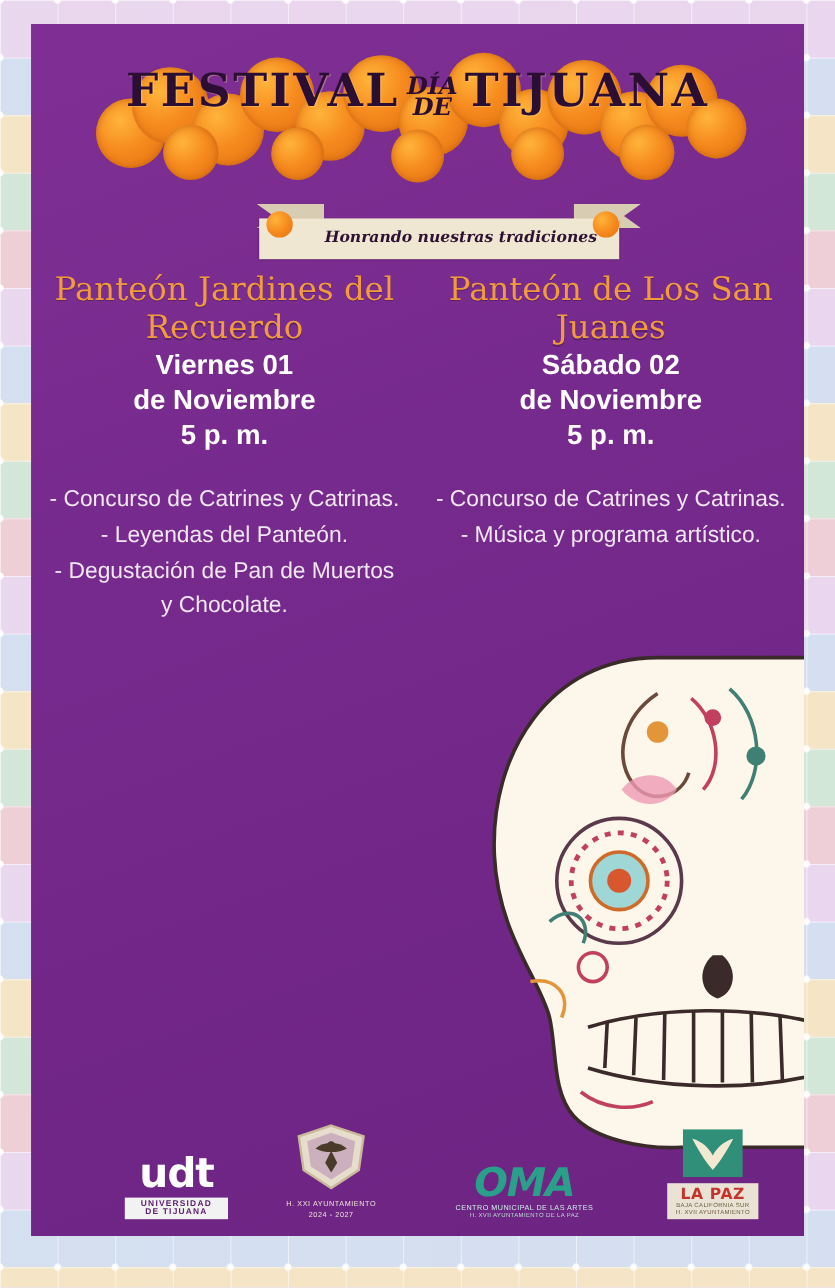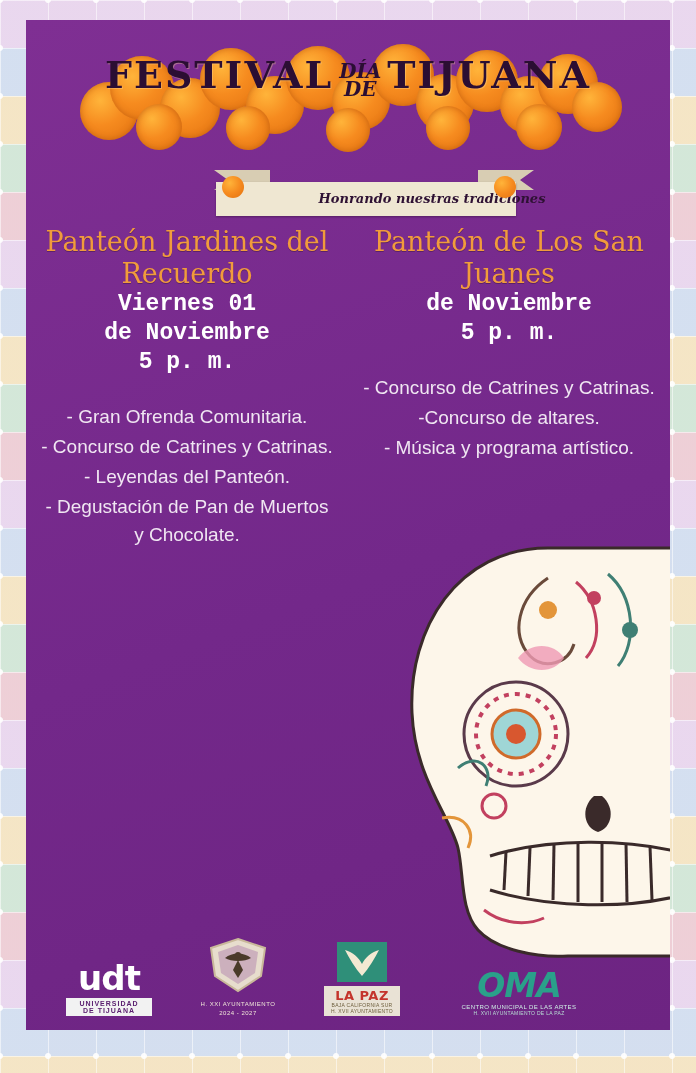--- a/index.html
+++ b/index.html
@@ -131,21 +131,20 @@
     width: 336px;
     height: 34px;
     line-height: 34px;
     text-align: center;
     font-family: "DejaVu Serif", serif;
     font-style: italic;
     font-weight: bold;
     font-size: 13px;
     color: #2e1133;
     z-index: 6;
-    margin-left: 48px;
   }
   .ribbon-flower {
     position: absolute;
     width: 22px;
     height: 22px;
     border-radius: 50%;
     background: radial-gradient(circle at 35% 32%, #ffb43a 0%, #f68b1f 50%, #e2710f 100%);
     z-index: 7;
   }
 
@@ -165,21 +164,21 @@
     text-align: center;
   }
   .venue {
     font-family: "DejaVu Serif", serif;
     font-size: 27px;
     line-height: 32px;
     color: #f19b3c;
     text-shadow: 0 1px 0 rgba(0,0,0,0.25);
   }
   .when {
-    font-family: Liberation Mono, monospace;
+    font-family: Liberation Sans, sans-serif;
     font-weight: bold;
     font-size: 23px;
     line-height: 29px;
     color: #ffffff;
     margin-bottom: 26px;
   }
   .items {
     font-family: "Liberation Sans", sans-serif;
     font-size: 19px;
     line-height: 28px;
@@ -202,20 +201,21 @@
     position: absolute;
     left: 0;
     bottom: 14px;
     width: 644px;
     display: flex;
     align-items: flex-end;
     z-index: 8;
     padding-left: 40px;
     box-sizing: border-box;
     gap: 44px;
+    justify-content: center;
   }
   .logo { text-align: center; }
 
   .udt-mark {
     font-family: "DejaVu Sans", sans-serif;
     font-weight: bold;
     font-size: 34px;
     line-height: 34px;
     color: #ffffff;
     letter-spacing: -1px;
@@ -360,36 +360,35 @@
     <div class="columns">
 
       <div class="col">
         <div class="venue">Panteón Jardines del Recuerdo</div>
         <div class="when">
           <div>Viernes 01</div>
           <div>de Noviembre</div>
           <div>5 p. m.</div>
         </div>
         <div class="items">
-          <div class="item">- Gran Ofrenda Comunitaria.</div>
           <div class="item">- Concurso de Catrines y Catrinas.</div>
           <div class="item">- Leyendas del Panteón.</div>
           <div class="item">- Degustación de Pan de Muertos y Chocolate.</div>
         </div>
       </div>
 
       <div class="col">
         <div class="venue">Panteón de Los San Juanes</div>
         <div class="when">
+          <div>Sábado 02</div>
           <div>de Noviembre</div>
           <div>5 p. m.</div>
         </div>
         <div class="items">
           <div class="item">- Concurso de Catrines y Catrinas.</div>
-          <div class="item">-Concurso de altares.</div>
           <div class="item">- Música y programa artístico.</div>
         </div>
       </div>
     </div>
 
     <div class="logos">
 
       <div class="logo" style="width:86px;">
         <div class="udt-mark">udt</div>
         <div class="udt-bar">
@@ -403,34 +402,34 @@
           <path d="M33 3 L60 12 L56 40 L33 55 L10 40 L6 12 Z" fill="#e7ddcd" stroke="#c9b89a" stroke-width="2"></path>
           <path d="M33 9 L53 16 L50 37 L33 48 L16 37 L13 16 Z" fill="#7a2d8f" opacity="0.25"></path>
           <path d="M20 22 C 27 16, 39 16, 46 22 C 40 26, 26 26, 20 22 Z" fill="#4a3a2a"></path>
           <path d="M33 24 L38 34 L33 42 L28 34 Z" fill="#4a3a2a"></path>
           <circle cx="33" cy="19" r="3" fill="#4a3a2a"></circle>
         </svg>
         <div class="crest-name">H. XXI AYUNTAMIENTO</div>
         <div class="crest-name">2024 - 2027</div>
       </div>
 
+      <div class="logo" style="width:150px;">
+        <div class="oma-mark">OMA</div>
+        <div class="oma-sub">CENTRO MUNICIPAL DE LAS ARTES</div>
+        <div class="oma-sub2">H. XVII AYUNTAMIENTO DE LA PAZ</div>
+      </div>
+
       <div class="logo" style="width:76px;">
         <svg width="50" height="40" viewBox="0 0 50 40">
           <rect x="0" y="0" width="50" height="40" fill="#2f8f79"></rect>
           <path d="M25 34 C 18 26, 12 16, 8 8 C 16 10, 22 16, 25 22 C 28 16, 34 10, 42 8 C 38 16, 32 26, 25 34 Z" fill="#f3e9d2"></path>
         </svg>
         <div class="lapaz-box">
           <div class="lapaz-title">LA PAZ</div>
           <div class="lapaz-sub">BAJA CALIFORNIA SUR</div>
           <div class="lapaz-sub">H. XVII AYUNTAMIENTO</div>
         </div>
       </div>
 
-      <div class="logo" style="width:150px;">
-        <div class="oma-mark">OMA</div>
-        <div class="oma-sub">CENTRO MUNICIPAL DE LAS ARTES</div>
-        <div class="oma-sub2">H. XVII AYUNTAMIENTO DE LA PAZ</div>
-      </div>
-
     </div>
 
   </div>
 </div>
 
 </body></html>

